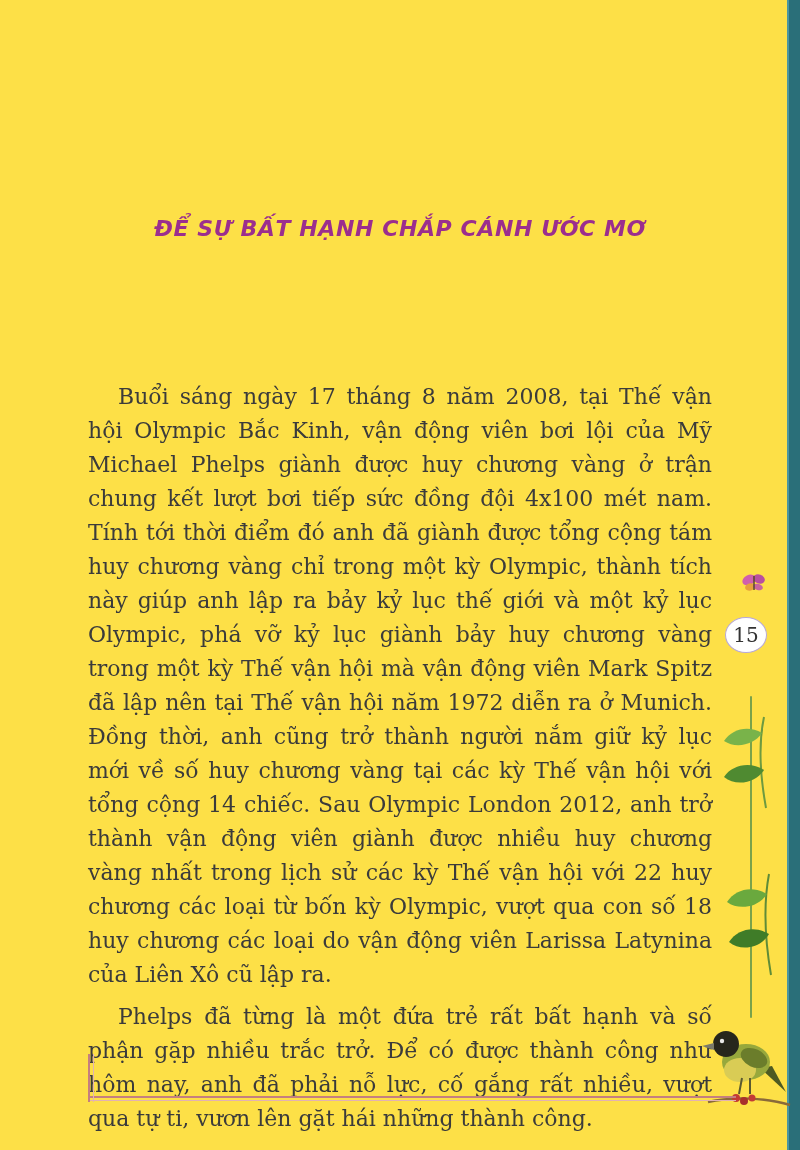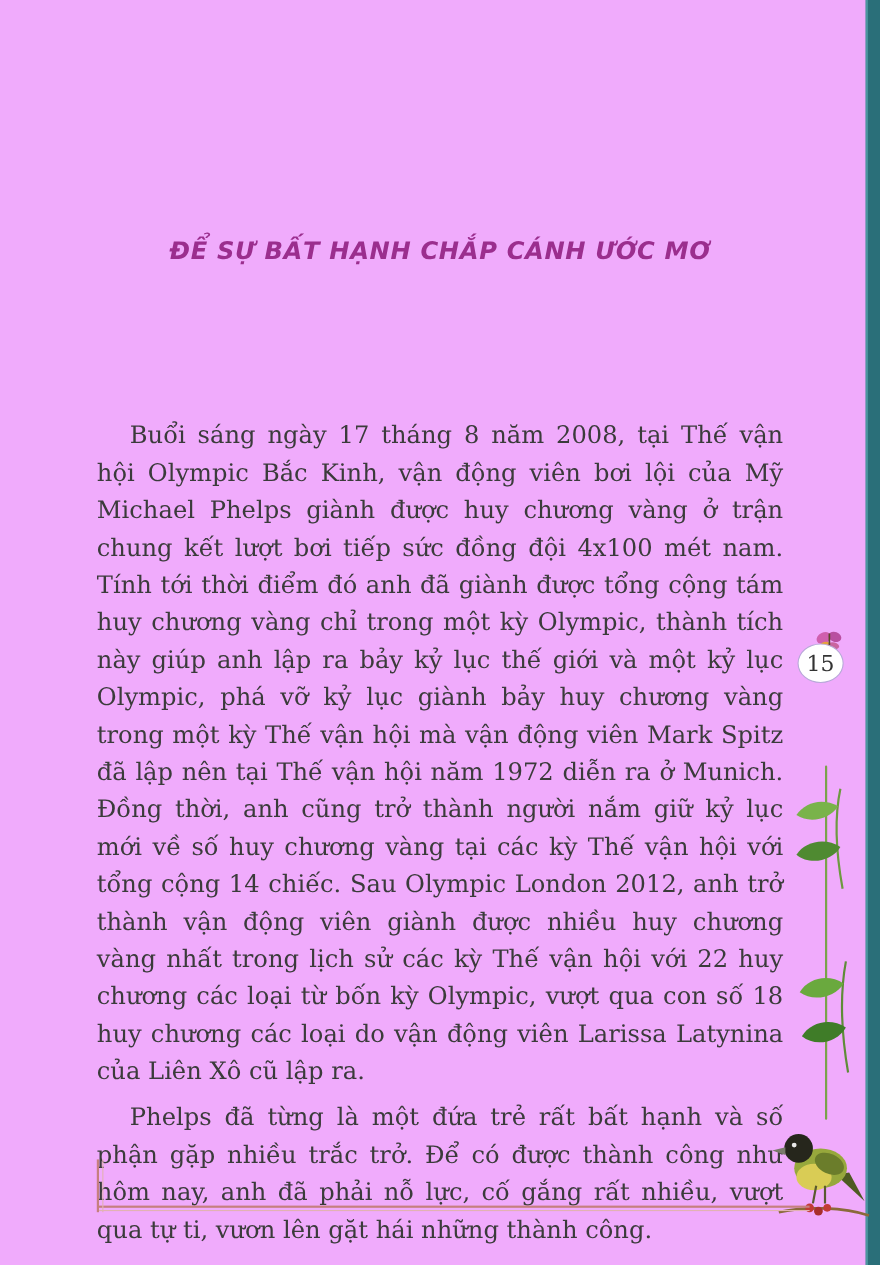--- a/index.html
+++ b/index.html
@@ -6,21 +6,21 @@
   html, body { width: 800px; height: 1150px; }
   body {
     position: relative;
     background: #ffffff;
     font-family: "DejaVu Serif", "Liberation Serif", serif;
     overflow: hidden;
   }
   .page {
     position: absolute;
     inset: 0;
-    background: #f0abfc;
+    background: #fde047;
   }
   
   .edge-bar {
     position: absolute;
     top: 0; right: 0;
     width: 13px; height: 1150px;
     background: #2a6f79;
     border-left: 2px solid #4b95a0;
   }
   .title {
@@ -42,21 +42,21 @@
     font-size: 22px;
     line-height: 34px;
     text-align: justify;
     color: #3b3b3b;
   }
   .body-text p { text-indent: 30px; }
   .body-text p + p { margin-top: 8px; }
 
   .page-badge {
     position: absolute;
-    left: 725px; top: 585px;
+    left: 725px; top: 617px;
     width: 42px; height: 36px;
     border: 1.5px solid #b7a8d8;
     border-radius: 50%;
     display: flex; align-items: center; justify-content: center;
     font-size: 20px;
     color: #333333;
     background: #ffffff;
   }
   .butterfly { position: absolute; left: 740px; top: 572px; width: 28px; height: 22px; }
   .vine-stem {

